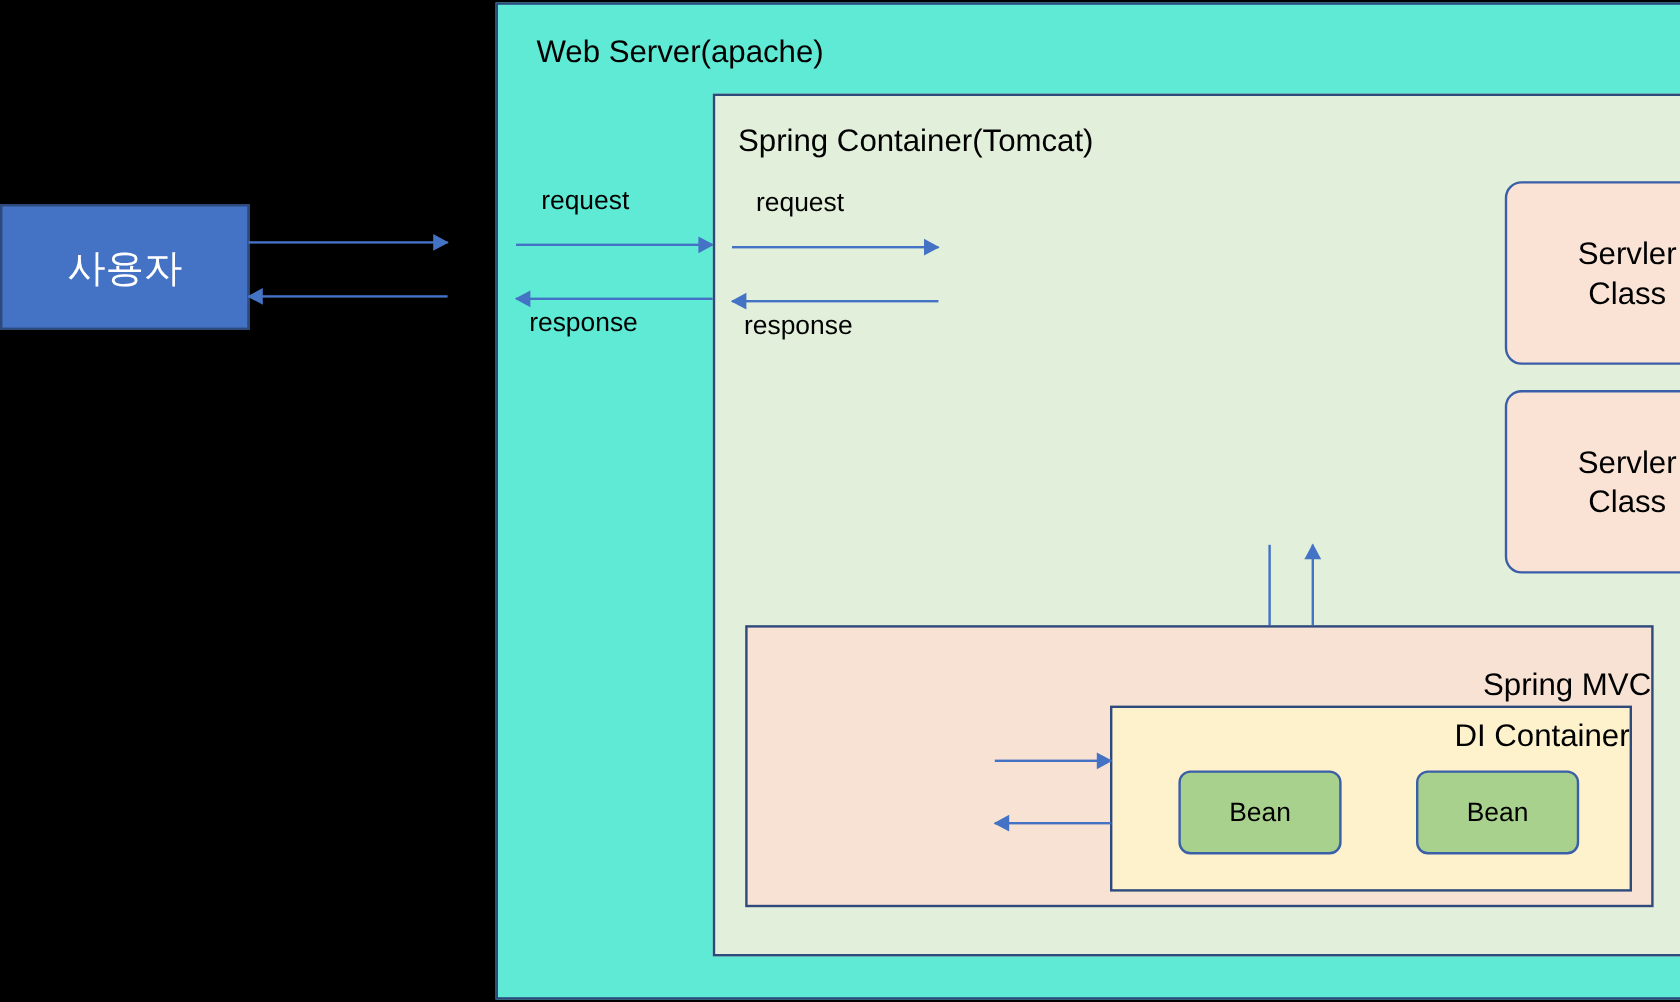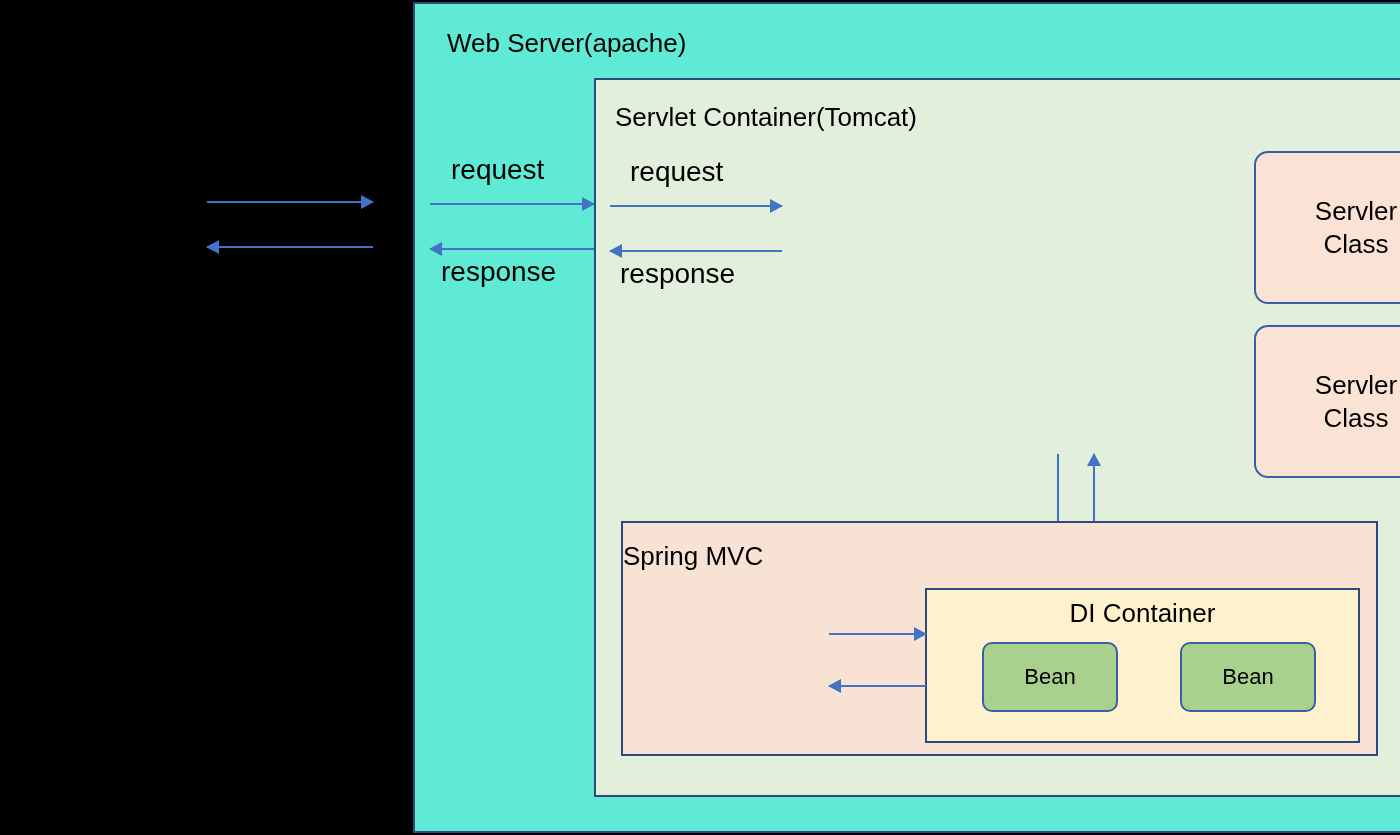--- a/index.html
+++ b/index.html
@@ -45,32 +45,32 @@
     background: #E2EFDA;
   }
   #servlet-container-title { left: 19px; top: 24px; }
 
   #spring-mvc {
     left: 25px; top: 441px;
     width: 757px; height: 235px;
     background: #F8E2D4;
   }
   #spring-mvc-title {
-    left: 0; right: 0; top: 20px;
-    text-align: left;
+    left: 0; right: 0; top: 34px;
+    text-align: right;
   }
 
   #di-container {
     left: 302px; top: 65px;
     width: 435px; height: 155px;
     background: #FDF2CC;
   }
   #di-container-title {
     left: 0; right: 0; top: 10px;
-    text-align: center;
+    text-align: right;
   }
 
   
   .node {
     position: absolute;
     box-sizing: border-box;
     border: 2px solid #3A5EA8;
     display: flex;
     align-items: center;
     justify-content: center;
@@ -154,31 +154,32 @@
     bottom: -1px;
     border-top: 13px solid #4472C4;
   }
   .arrow-v.up .head {
     top: -1px;
     border-bottom: 13px solid #4472C4;
   }
 
   .arrow-label {
     position: absolute;
-    font-size: 28px;
+    font-size: 22px;
     color: #000000;
     white-space: nowrap;
     line-height: 1;
   }
 </style>
 </head>
 <body>
 
 <div id="canvas">
 
+  <div id="user-box" class="node">사용자</div>
 
   <div class="arrow-h right" style="left:207px; top:195px; width:166px;">
     <div class="shaft"></div>
     <div class="head"></div>
   </div>
   <div class="arrow-h left" style="left:207px; top:240px; width:166px;">
     <div class="shaft"></div>
     <div class="head"></div>
   </div>
 
@@ -190,21 +191,21 @@
       <div class="shaft"></div>
       <div class="head"></div>
     </div>
     <div class="arrow-h left" style="left:15px; top:238px; width:164px;">
       <div class="shaft"></div>
       <div class="head"></div>
     </div>
     <div class="arrow-label" style="left:26px; top:254px;">response</div>
 
     <div id="servlet-container" class="box">
-      <div id="servlet-container-title" class="box-title">Servlet Container(Tomcat)</div>
+      <div id="servlet-container-title" class="box-title">Spring Container(Tomcat)</div>
 
       <div class="arrow-label" style="left:34px; top:78px;">request</div>
       <div class="arrow-h right" style="left:14px; top:119px; width:172px;">
         <div class="shaft"></div>
         <div class="head"></div>
       </div>
       <div class="arrow-h left" style="left:14px; top:164px; width:172px;">
         <div class="shaft"></div>
         <div class="head"></div>
       </div>

